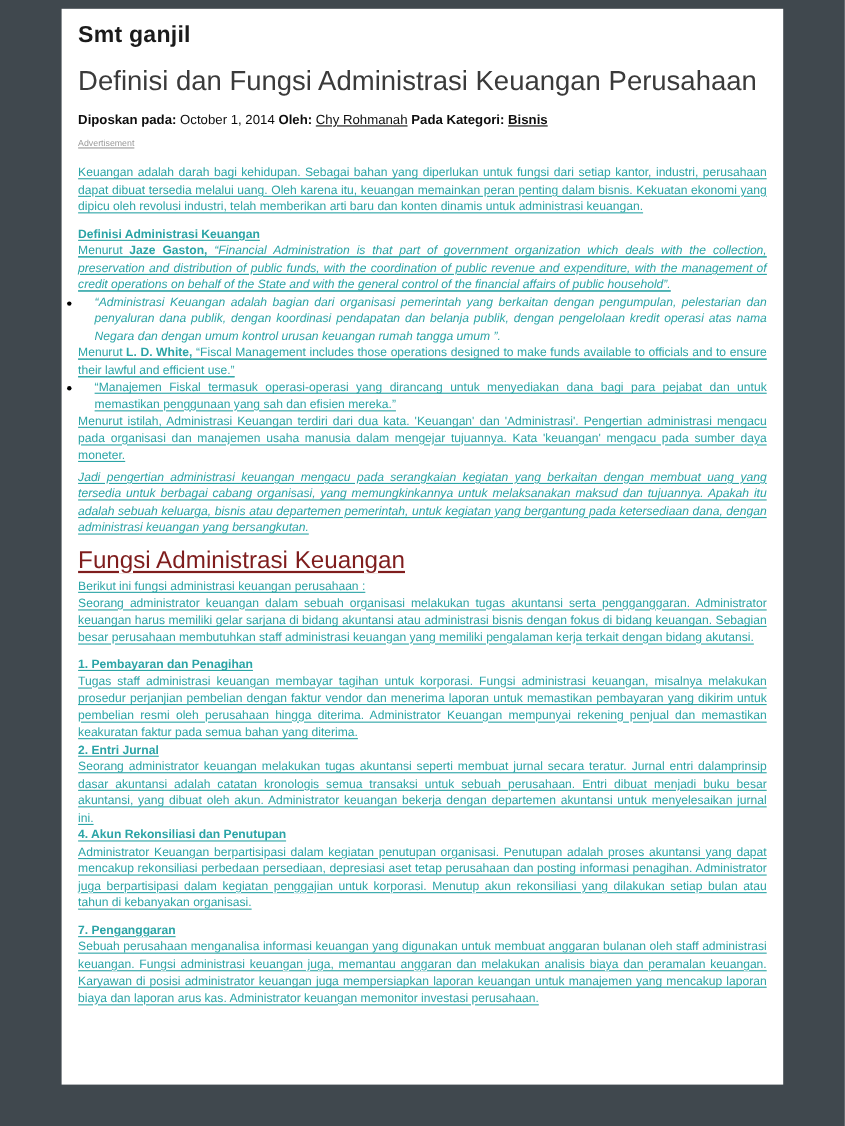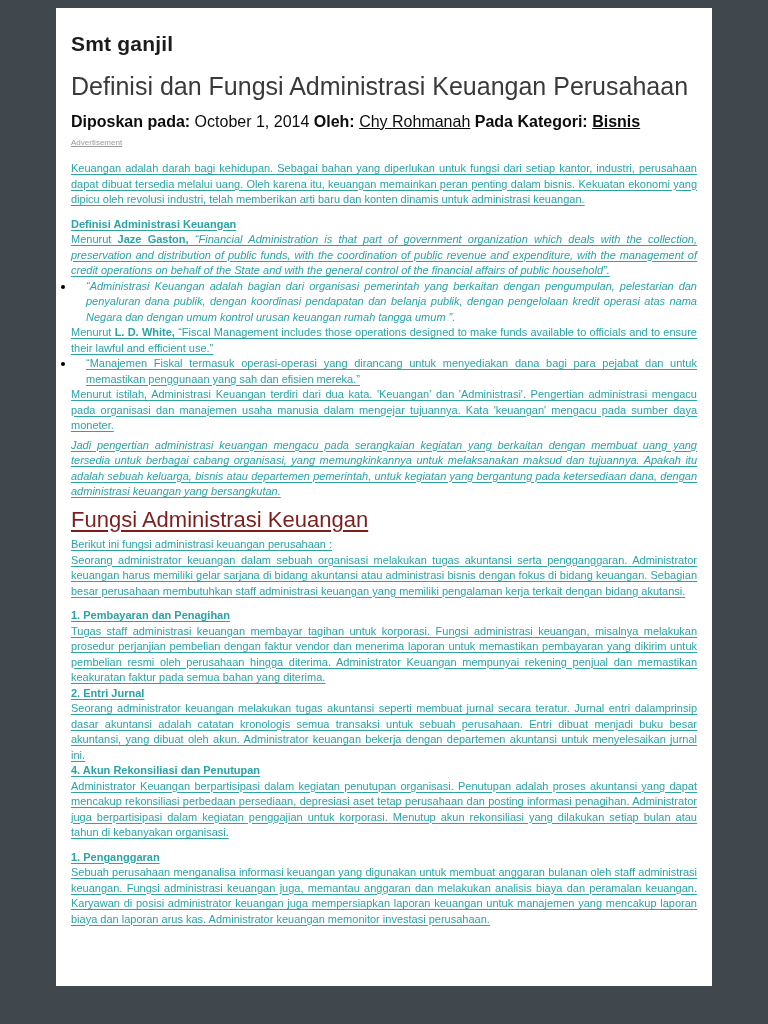--- a/index.html
+++ b/index.html
@@ -8,38 +8,38 @@
     background: #40484e;
     font-family: "Liberation Sans", sans-serif;
     position: relative;
     overflow: hidden;
   }
   .page {
     position: absolute;
     left: 56px; top: 8px;
     width: 656px; height: 978px;
     background: #ffffff;
-    padding: 24px 15px 12px 15px;
+    padding: 12px 15px 12px 15px;
     overflow: hidden;
   }
   .title {
     font-size: 21px;
     font-weight: 700;
     color: #1b1b1b;
     letter-spacing: 0.2px;
   }
   .heading {
     margin-top: 16px;
     font-size: 25px;
     font-weight: 400;
     color: #3a3a3a;
   }
   .meta {
     margin-top: 14px;
-    font-size: 16px;
+    font-size: 12px;
     color: #0d0d0d;
     line-height: 13px;
   }
   .meta .b { font-weight: 700; }
   .meta-link { color: #0d0d0d; text-decoration: underline; cursor: pointer; }
   .ad {
     display: inline-block;
     margin-top: 10px;
     font-size: 8px;
     color: #9a9a9a;
@@ -144,18 +144,18 @@
       <p class="subhead">2. Entri Jurnal</p>
       <p class="para">Seorang administrator keuangan melakukan tugas akuntansi seperti membuat jurnal secara teratur. Jurnal entri dalamprinsip dasar akuntansi adalah catatan kronologis semua transaksi untuk sebuah perusahaan. Entri dibuat menjadi buku besar akuntansi, yang dibuat oleh akun. Administrator keuangan bekerja dengan departemen akuntansi untuk menyelesaikan jurnal ini.</p>
     </div>
 
     <div class="section">
       <p class="subhead">4. Akun Rekonsiliasi dan Penutupan</p>
       <p class="para">Administrator Keuangan berpartisipasi dalam kegiatan penutupan organisasi. Penutupan adalah proses akuntansi yang dapat mencakup rekonsiliasi perbedaan persediaan, depresiasi aset tetap perusahaan dan posting informasi penagihan. Administrator juga berpartisipasi dalam kegiatan penggajian untuk korporasi. Menutup akun rekonsiliasi yang dilakukan setiap bulan atau tahun di kebanyakan organisasi.</p>
     </div>
 
     <div class="section">
-      <p class="subhead gap-top">1. Penganggaran</p>
+      <p class="subhead gap-top">7. Penganggaran</p>
       <p class="para">Sebuah perusahaan menganalisa informasi keuangan yang digunakan untuk membuat anggaran bulanan oleh staff administrasi keuangan. Fungsi administrasi keuangan juga, memantau anggaran dan melakukan analisis biaya dan peramalan keuangan. Karyawan di posisi administrator keuangan juga mempersiapkan laporan keuangan untuk manajemen yang mencakup laporan biaya dan laporan arus kas. Administrator keuangan memonitor investasi perusahaan.</p>
     </div>
 
   </div>
 </main>
 
 </body></html>

